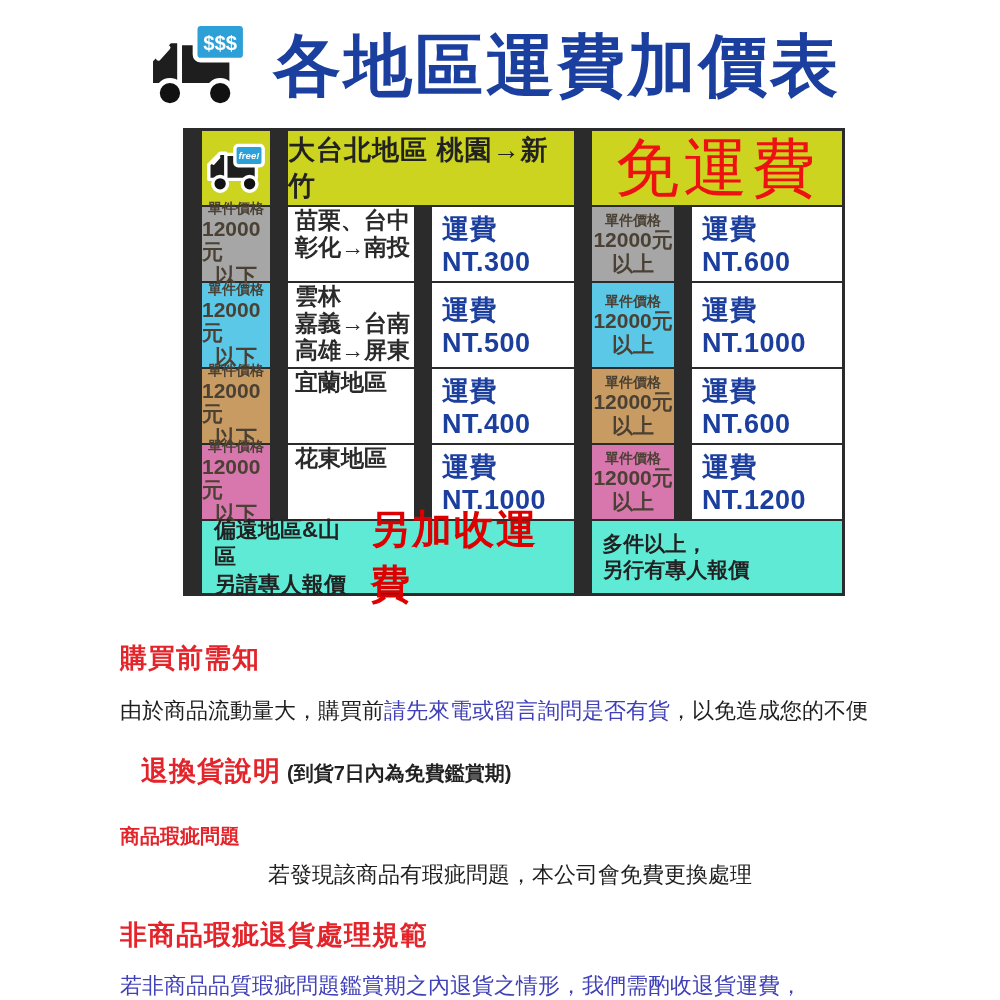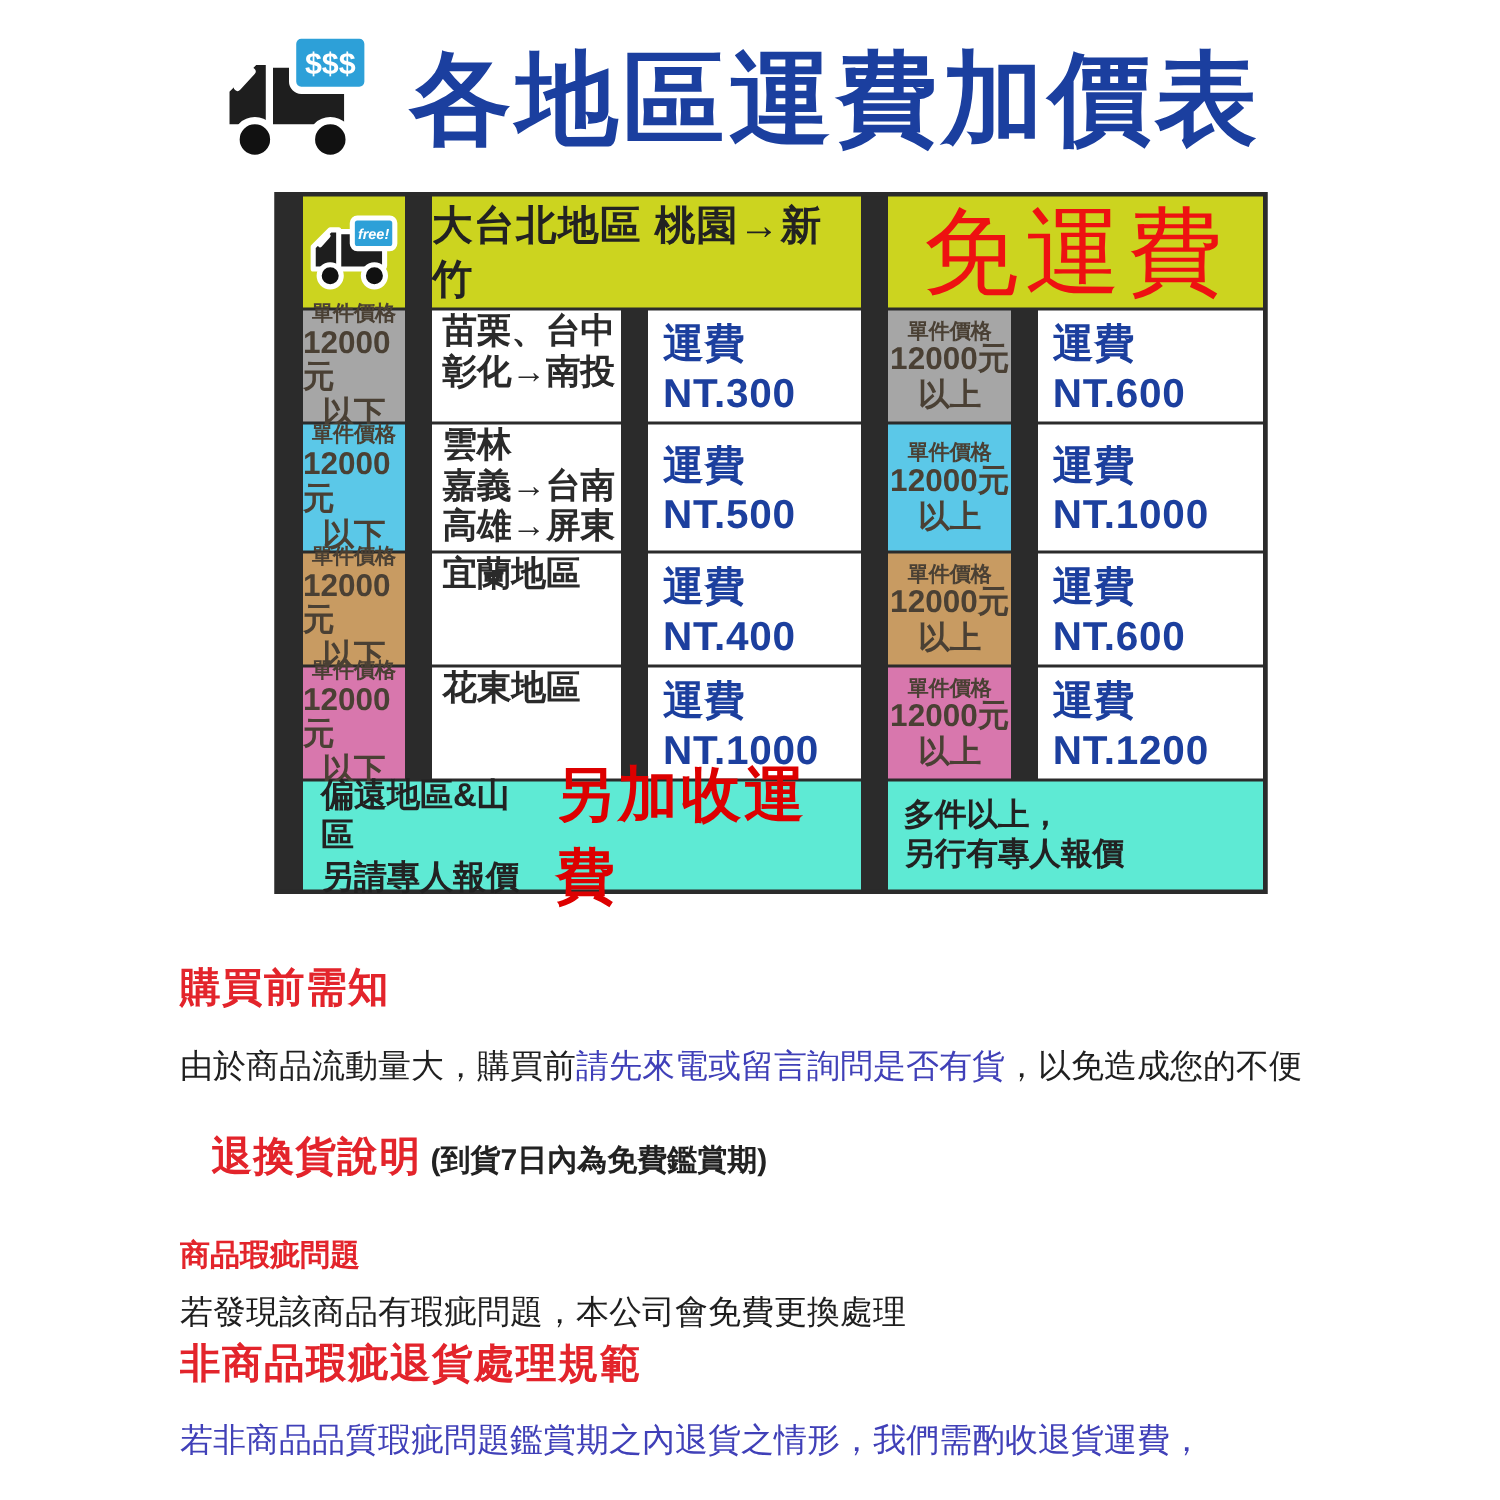--- a/index.html
+++ b/index.html
@@ -48,22 +48,22 @@
   
   .notes { margin:44px 0 0 120px; width:780px; }
   .red-h { color:#e3242b; font-size:27px; font-weight:bold; letter-spacing:1px; }
   .h-suffix { color:#222; font-size:20px; font-weight:bold; margin-left:6px; letter-spacing:0; }
   .red-sub { color:#e3242b; font-size:20px; font-weight:bold; }
   .body-p { color:#1f1f1f; font-size:22px; line-height:33px; }
   .blue-t { color:#4040b8; }
   .m-p1 { margin-top:18px; }
   .m-h2 { margin-top:26px;margin-left:21px; }
   .m-sub { margin-top:34px; }
-  .m-p2 { margin-top:8px; }
-  .m-h3 { }
+  .m-p2 { margin-top:8px;text-align:center; }
+  .m-h3 { margin-top:26px; }
   .m-p3 { margin-top:16px; }
 </style>
 </head>
 <body>
 
 <div class="page">
 
   <div class="title-row">
     <svg class="title-icon" width="116" height="98" viewBox="0 0 120 100">
       <rect x="34" y="26" width="62" height="44" rx="4" fill="#1e1e1e" stroke="#fff" stroke-width="5"></rect>

